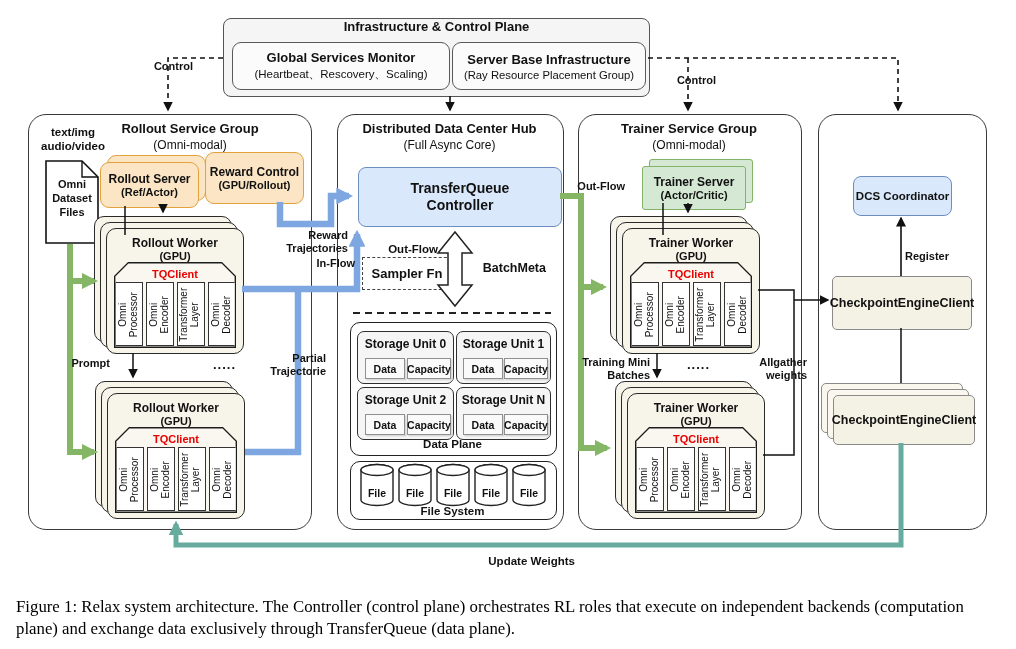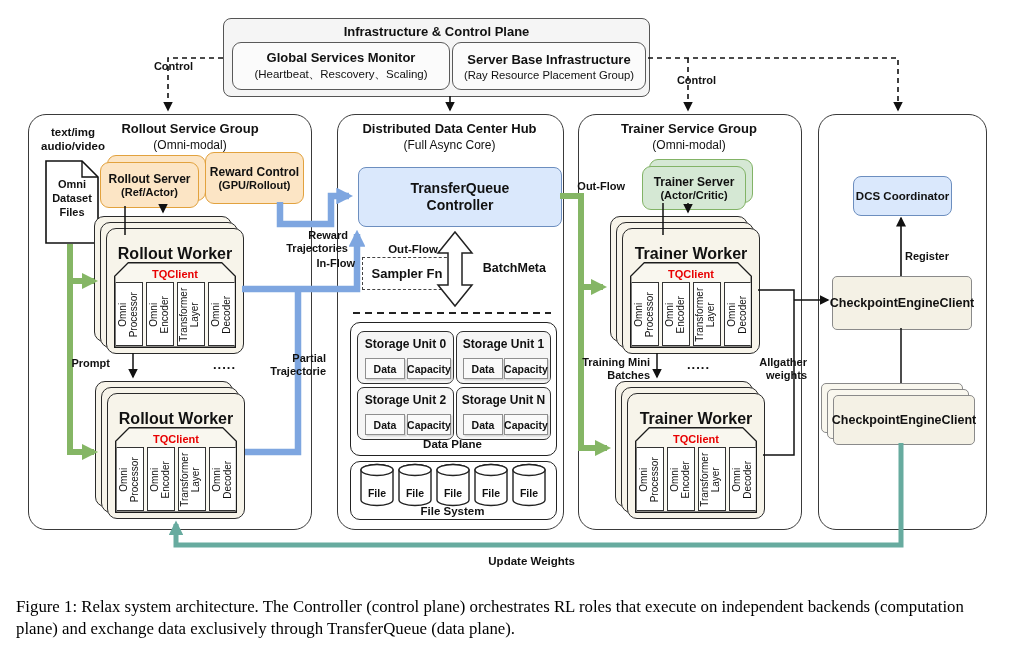--- a/index.html
+++ b/index.html
@@ -7,32 +7,32 @@
          font-family:"Liberation Sans",sans-serif;color:#111;overflow:hidden}
   .abs{position:absolute}
   .ctr{text-align:center}
   .b{font-weight:bold}
   .group{position:absolute;border:1.6px solid #3a3a3a;border-radius:18px;background:#fff}
   .infra{position:absolute;background:#f5f5f5;border:1.6px solid #555;border-radius:8px}
   .infrabox{position:absolute;background:#fbfbfb;border:1.5px solid #5a5a5a;border-radius:9px;
             display:flex;flex-direction:column;justify-content:center;gap:2px}
   .orange{position:absolute;background:#fce5c5;border:1.6px solid #e2a23e;border-radius:9px;
           display:flex;flex-direction:column;justify-content:center}
-  .greenbx{position:absolute;background:#d5e8d4;border:1.6px solid #82b366;border-radius:9px;
+  .greenbx{position:absolute;background:#d5e8d4;border:1.6px solid #82b366;border-radius:3px;
           display:flex;flex-direction:column;justify-content:center}
   .bluebx{position:absolute;background:#dae8fc;border:1.5px solid #6c8ebf;border-radius:8px;
           display:flex;align-items:center;justify-content:center}
   .gtitle{font-size:13px;font-weight:bold;line-height:1.15}
   .gsub{font-size:12px;line-height:1.15}
   .lbl{position:absolute;font-size:11px;font-weight:bold;line-height:1.18;text-align:right;z-index:60}
   .wstack{position:absolute;width:136px;height:124px}
   .wback{position:absolute;width:136px;height:124px;background:#f7f4ea;border:1.5px solid #2a2a2a;border-radius:10px}
   .wfront{position:absolute;left:0;top:0;width:136px;height:124px;background:#f7f4ea;
           border:1.5px solid #2a2a2a;border-radius:10px}
-  .wt{font-size:16px;font-weight:bold;text-align:center;margin-top:16px;line-height:1.1}
+  .wt{font-size:12px;font-weight:bold;text-align:center;margin-top:8px;line-height:1.1}
   .wg{font-size:11px;font-weight:bold;text-align:center;line-height:1.1}
   .tqw{position:absolute;left:7px;right:7px;top:33px;bottom:5px;background:#1c1c1c;
        clip-path:polygon(14px 0,calc(100% - 14px) 0,100% 14px,100% 100%,0 100%,0 14px)}
   .tqi{position:absolute;inset:1.4px;background:#f9f7ef;
        clip-path:polygon(13px 0,calc(100% - 13px) 0,100% 13px,100% 100%,0 100%,0 13px)}
   .tql{color:#e80000;font-weight:bold;font-size:11px;text-align:center;margin-top:5px}
   .comps{display:flex;justify-content:center;gap:3px;margin-top:2px}
   .comp{width:26px;height:62px;background:#fff;border:1.2px solid #333;
         display:flex;align-items:center;justify-content:center}
   .comp .vt{transform:rotate(-90deg);width:58px;font-size:10px;line-height:1.08;text-align:center}
@@ -52,21 +52,21 @@
   #caption{position:absolute;left:16px;top:596px;width:988px;
            font-family:"Liberation Serif",serif;font-size:16.8px;line-height:1.32;color:#000}
   svg.ov{position:absolute;left:0;top:0;z-index:50;pointer-events:none}
 </style>
 </head>
 <body>
 
 <div id="stage">
 
   <div class="infra" style="left:223px;top:18px;width:425px;height:77px">
-    <div class="ctr b" style="font-size:13px;margin-top:5px">Infrastructure &amp; Control Plane</div>
+    <div class="ctr b" style="font-size:13px;">Infrastructure &amp; Control Plane</div>
   </div>
   <div class="infrabox" style="left:232px;top:42px;width:216px;height:46px">
     <div class="ctr b" style="font-size:13px">Global Services Monitor</div>
     <div class="ctr" style="font-size:11.5px">(Heartbeat、Rescovery、Scaling)</div>
   </div>
   <div class="infrabox" style="left:452px;top:42px;width:192px;height:46px">
     <div class="ctr b" style="font-size:13px">Server Base Infrastructure</div>
     <div class="ctr" style="font-size:11.3px">(Ray Resource Placement Group)</div>
   </div>
 

